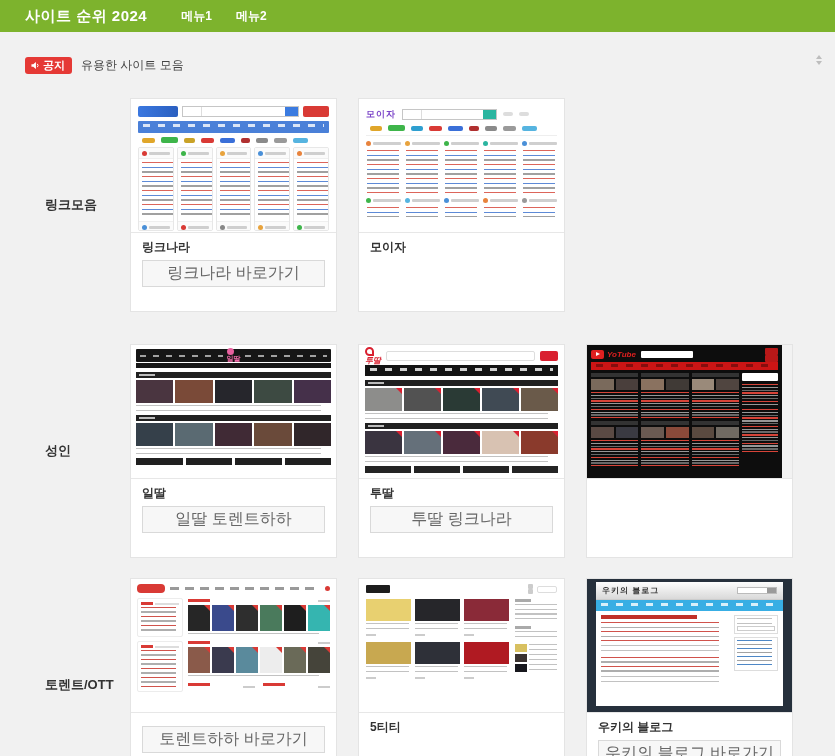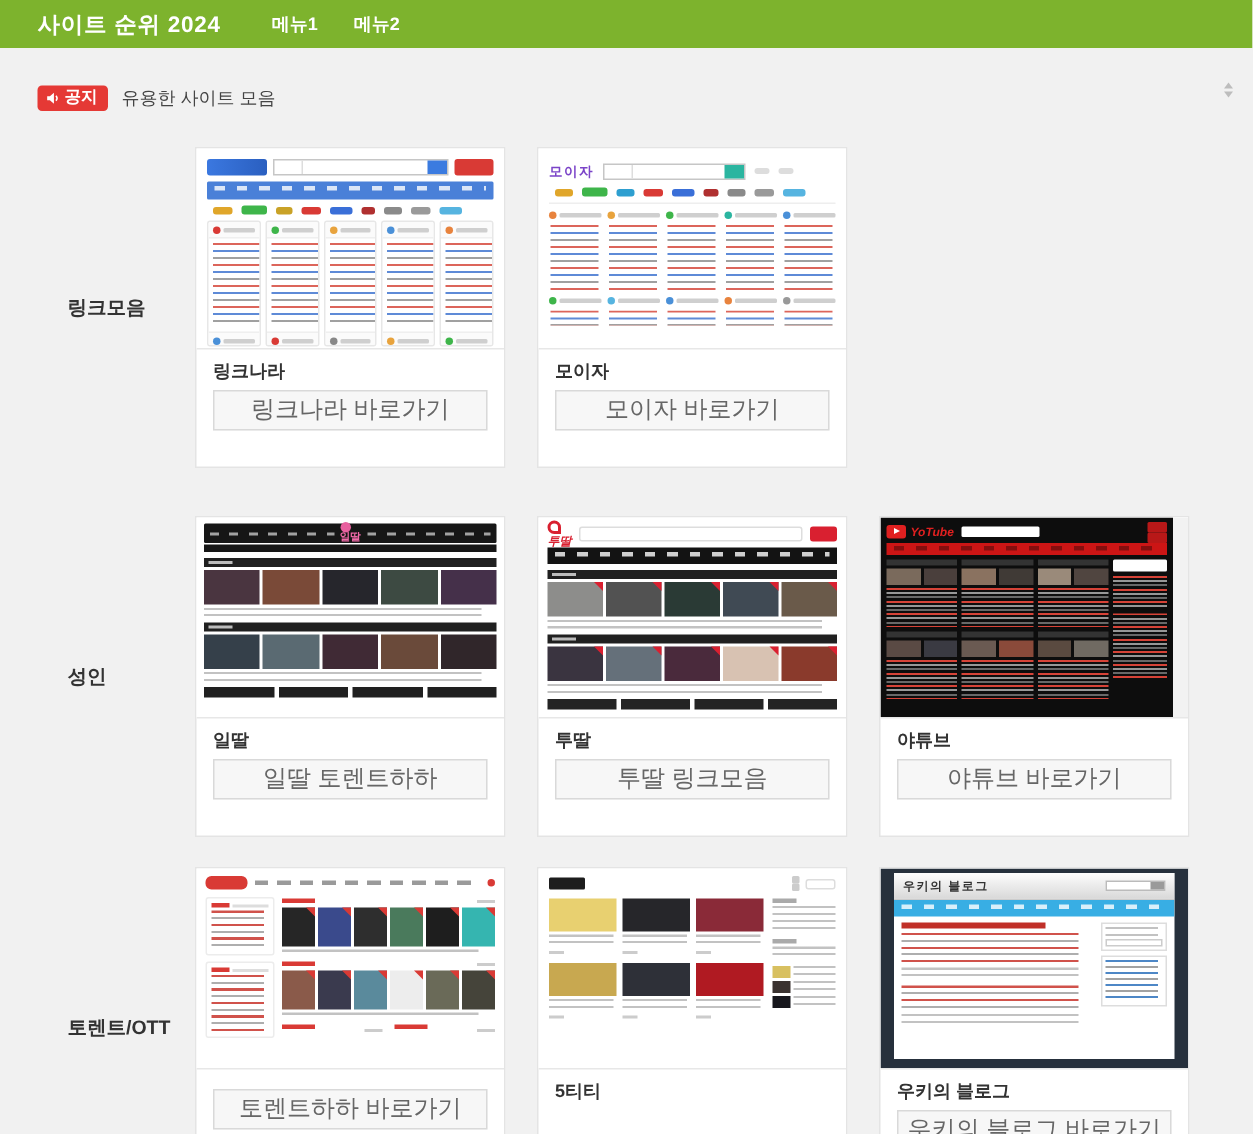--- a/index.html
+++ b/index.html
@@ -404,21 +404,20 @@
                     <i class="dot" style="background:#999999" data-interactable="false"></i>
                     <b data-interactable="false"></b>
                   </div>
                   <div class="tl tl-multi short" data-interactable="false"></div>
                 </div>
     </div>
   </div>
           </div>
     <div class="card-body" data-interactable="false">
       <div class="card-title" data-interactable="false">모이자</div>
-      <button class="go-btn" data-interactable="true">모이자 바로가기</button>
     </div>
   </div>
       </div>
     </section>
     <section class="cat-row row-1" data-interactable="false">
       <div class="cat-label" data-interactable="false">성인</div>
       <div class="cards" data-interactable="false">
         <div class="card" data-interactable="false">
     <div class="thumb" data-interactable="true">
             <div class="site id" data-interactable="false">
@@ -505,21 +504,21 @@
     <div class="id-foot td-foot" data-interactable="false">
                 <i data-interactable="false"></i>
                 <i data-interactable="false"></i>
                 <i data-interactable="false"></i>
                 <i data-interactable="false"></i>
               </div>
   </div>
           </div>
     <div class="card-body" data-interactable="false">
       <div class="card-title" data-interactable="false">투딸</div>
-      <button class="go-btn" data-interactable="true">투딸 링크모음</button>
+      <button class="go-btn" data-interactable="true">투딸 링크나라</button>
     </div>
   </div>
         <div class="card" data-interactable="false">
     <div class="thumb" data-interactable="true">
             <div class="site yt" data-interactable="false">
     <div class="yt-page" data-interactable="false">
       <div class="yt-head" data-interactable="false">
         <i class="yt-play" data-interactable="false"></i>
         <b class="yt-name" data-interactable="false">YoTube</b>
         <span class="yt-search" data-interactable="false"></span>
@@ -576,24 +575,20 @@
                   </div>
         <div class="yt-side" data-interactable="false">
           <i class="ys-box" data-interactable="false"></i>
           <div class="tl tl-yt" style="height:22px" data-interactable="false"></div>
           <div class="tl tl-yt" style="height:44px" data-interactable="false"></div>
         </div>
       </div>
     </div>
   </div>
           </div>
-    <div class="card-body" data-interactable="false">
-      <div class="card-title" data-interactable="false">야튜브</div>
-      <button class="go-btn" data-interactable="true">야튜브 바로가기</button>
-    </div>
   </div>
       </div>
     </section>
     <section class="cat-row row-2" data-interactable="false">
       <div class="cat-label" data-interactable="false">토렌트/OTT</div>
       <div class="cards" data-interactable="false">
         <div class="card" data-interactable="false">
     <div class="thumb" data-interactable="true">
             <div class="site th" data-interactable="false">
     <div class="th-top" data-interactable="false">

